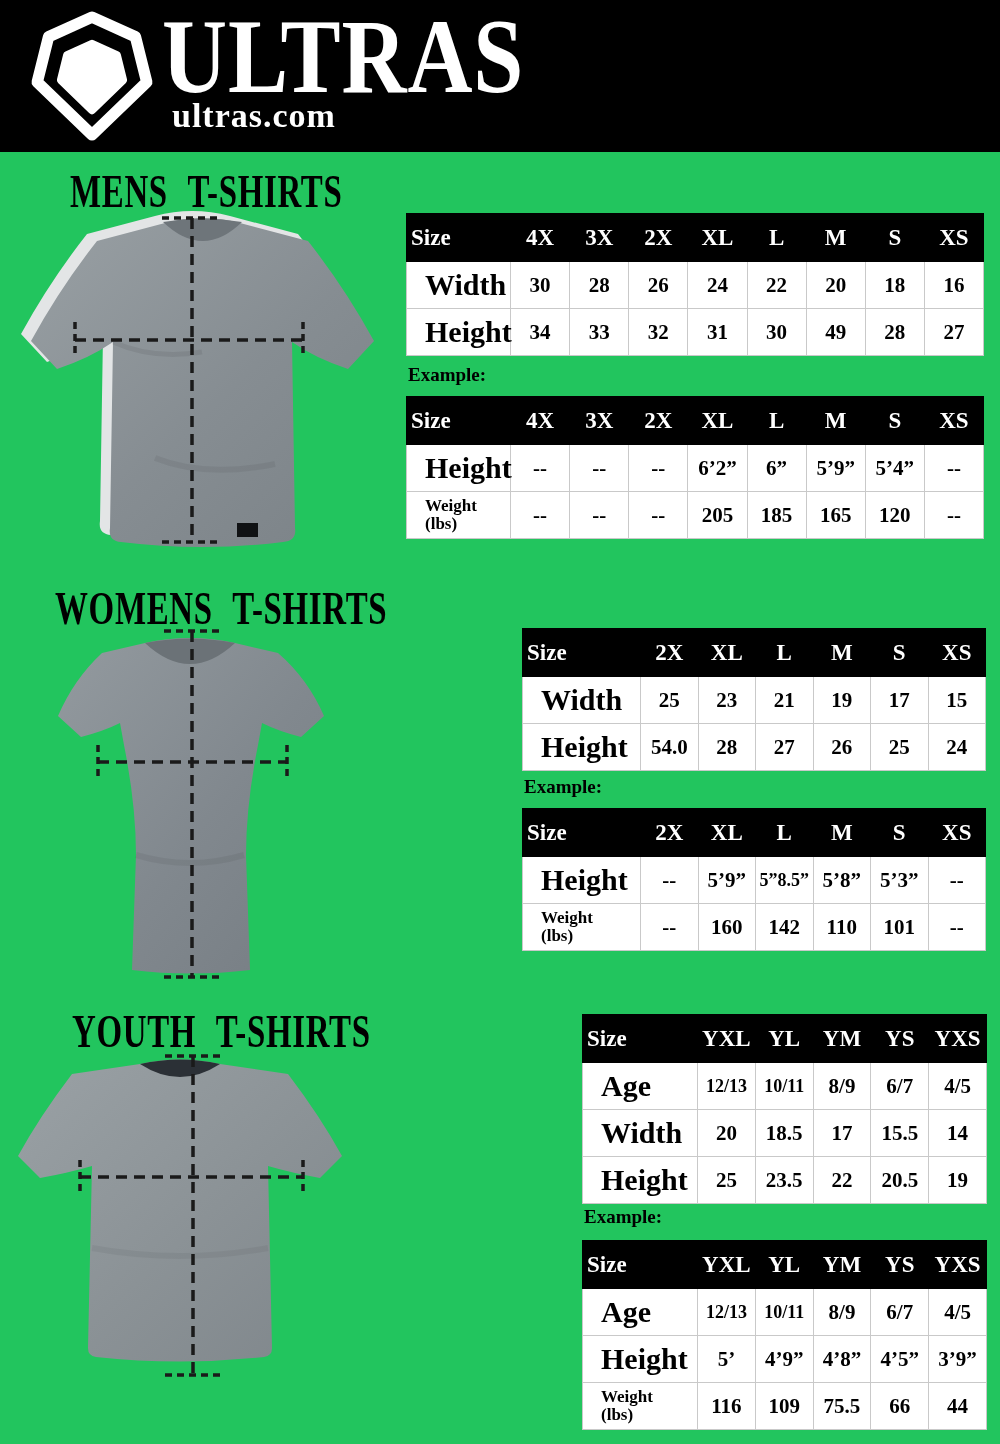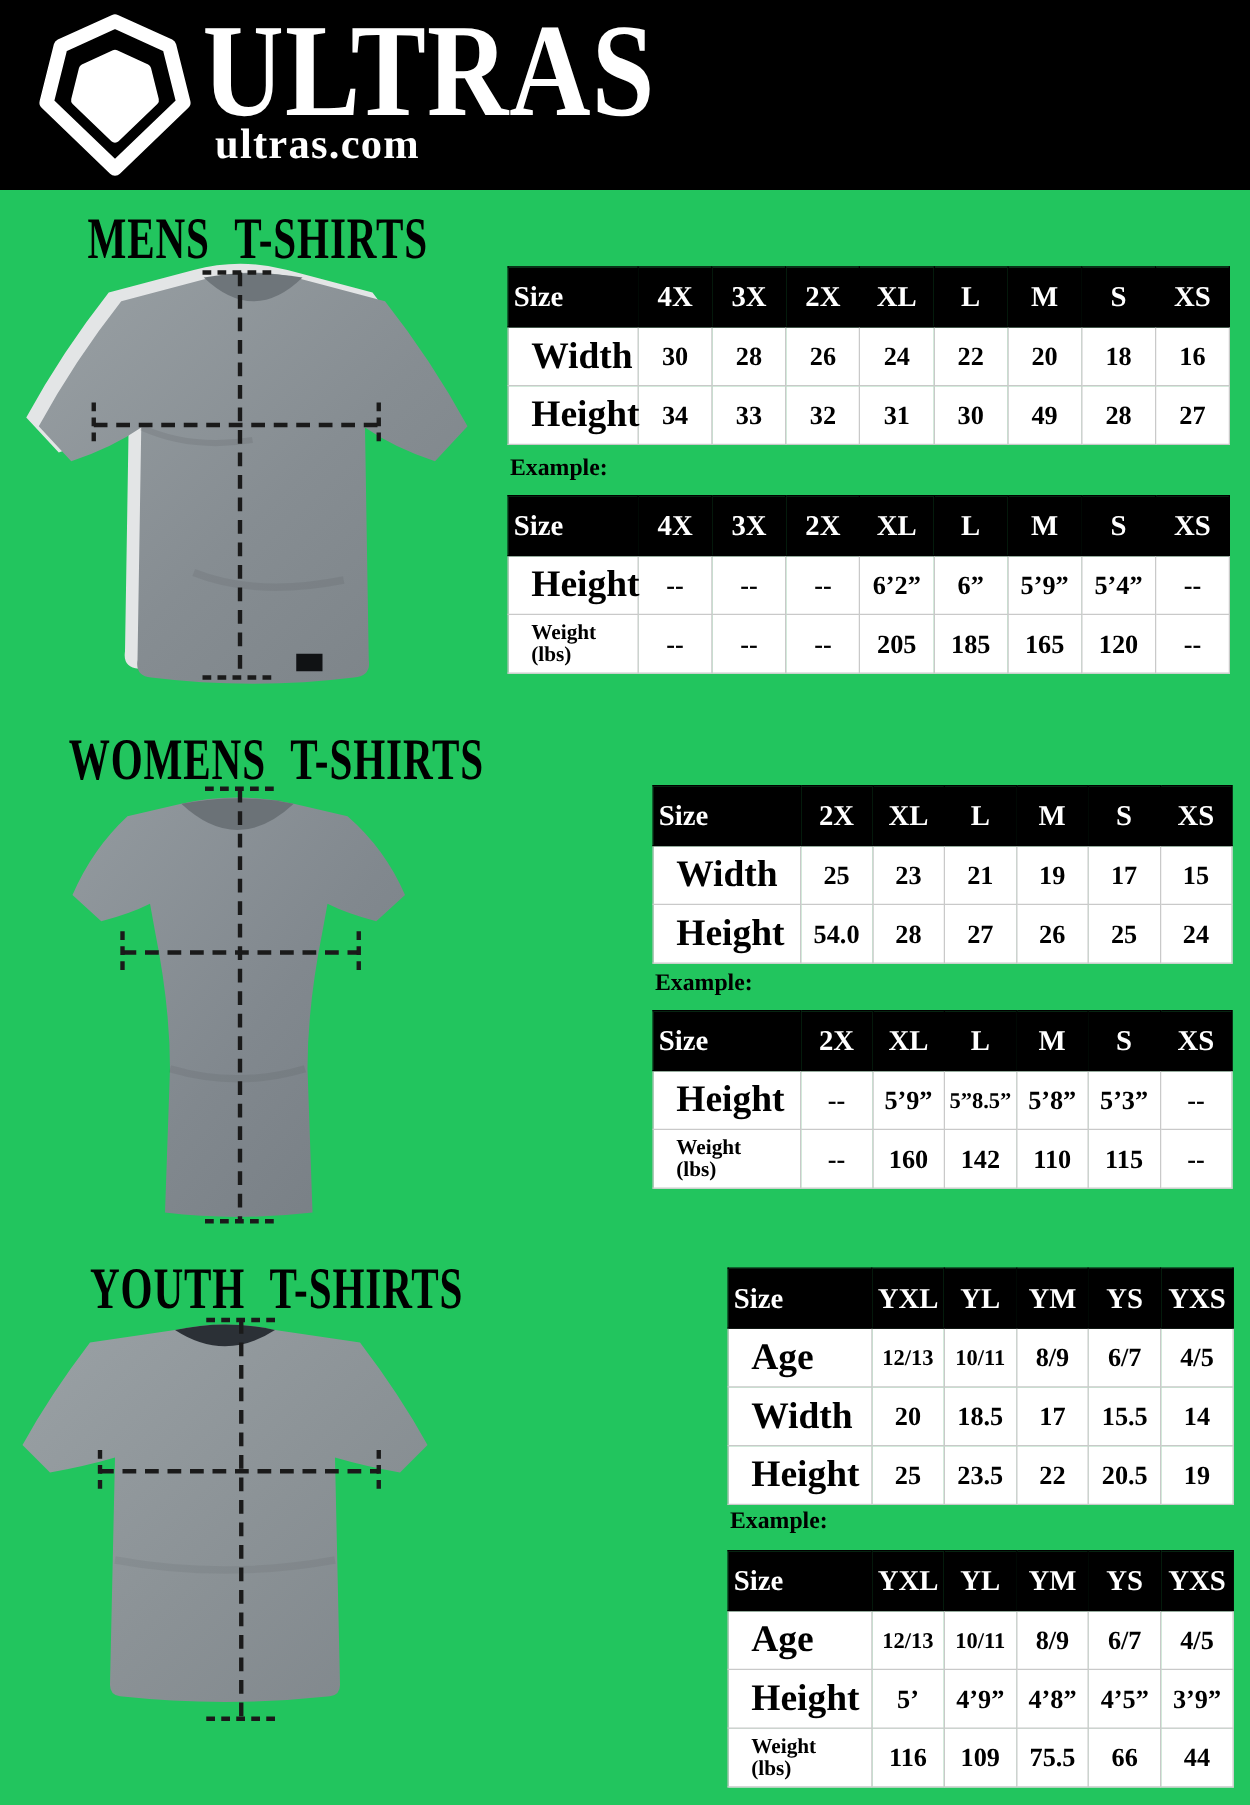--- a/index.html
+++ b/index.html
@@ -295,21 +295,21 @@
             <td>5’8”</td>
             <td>5’3”</td>
             <td>--</td>
           </tr>
           <tr>
             <td class="rowlabel two-line">Weight<div>(lbs)</div></td>
             <td>--</td>
             <td>160</td>
             <td>142</td>
             <td>110</td>
-            <td>115</td>
+            <td>101</td>
             <td>--</td>
           </tr>
         </tbody>
       </table>
     </div>
 
   <div class="sec-title t-youth">YOUTH T-SHIRTS</div>
 
   <svg class="shirt s-youth" width="340" height="332" viewBox="0 0 340 332">
     <defs>

